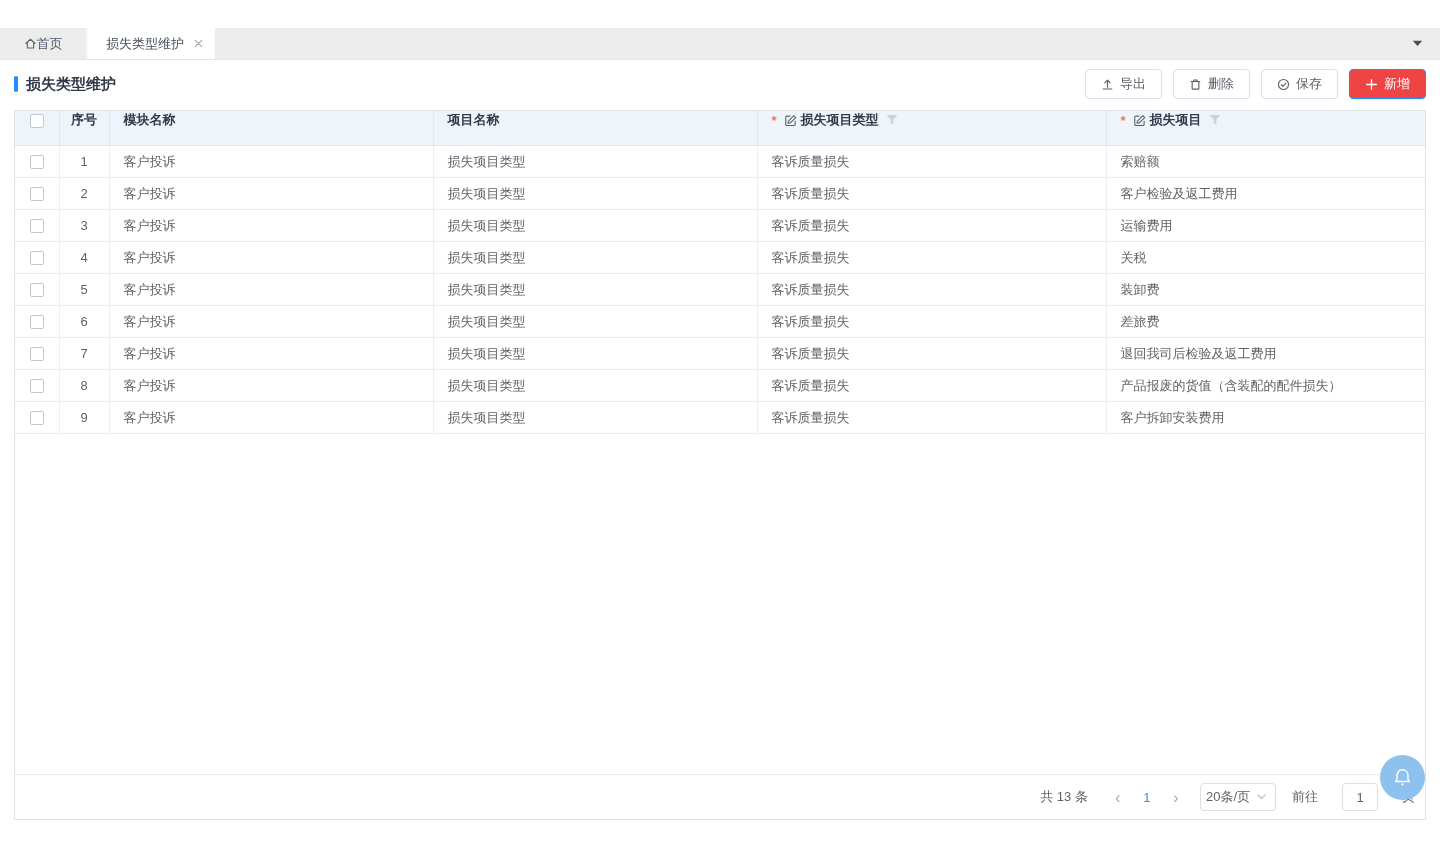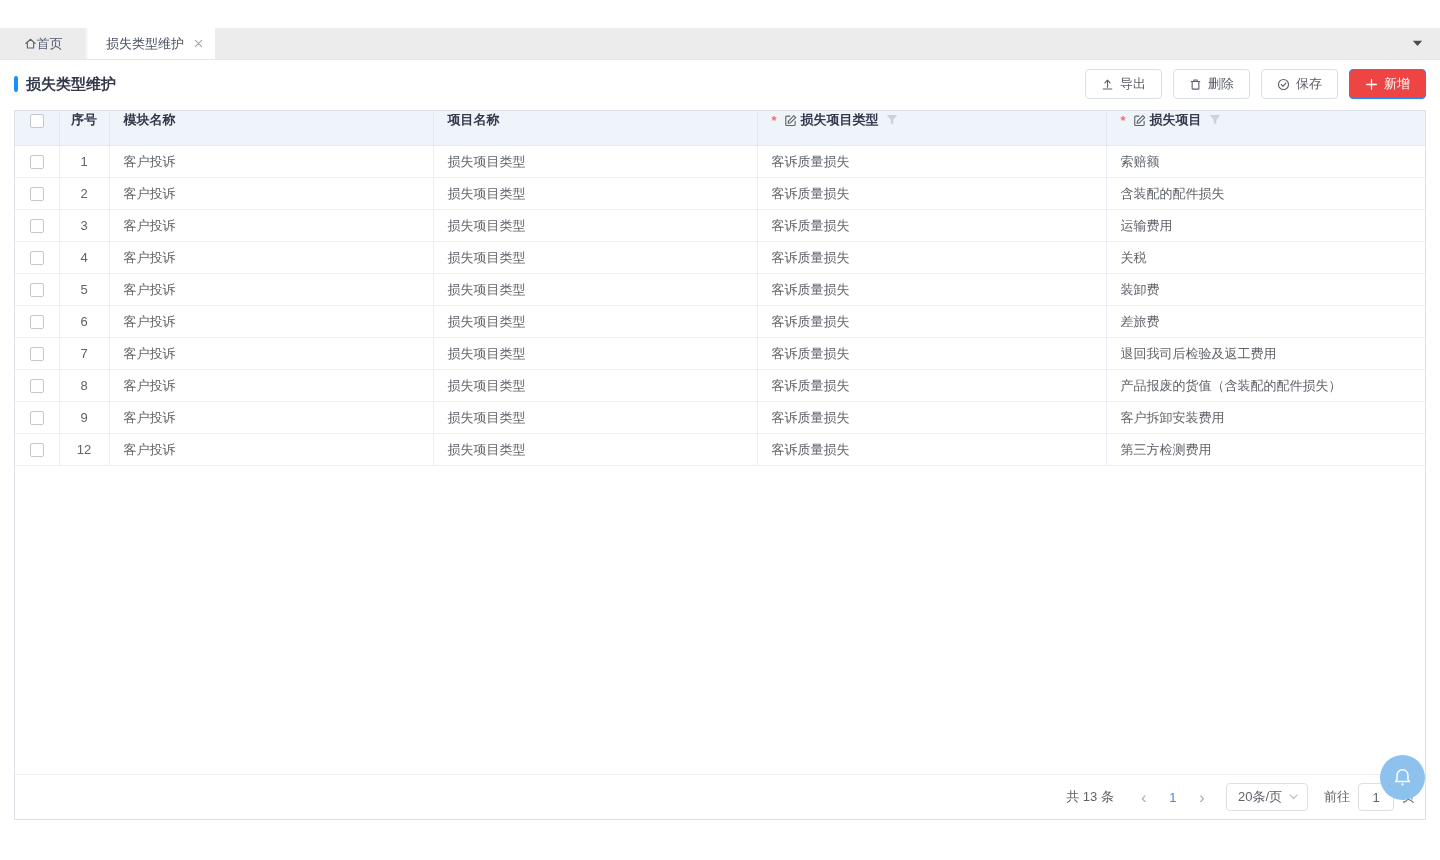--- a/index.html
+++ b/index.html
@@ -86,26 +86,26 @@
     display: flex; align-items: center; justify-content: flex-end;
     padding-right: 10px; font-size: 13px; color: #5f6368;
   }
   .pg-total { margin-right: 16px; }
   .pg-arrow {
     width: 28px; text-align: center; font-size: 17px; color: #a9aeb8;
     cursor: pointer; user-select: none; line-height: 1;
   }
   .pg-page { width: 30px; text-align: center; color: #3a8ee6; cursor: pointer; }
   .pg-size {
-    height: 28px; margin: 0 16px 0 10px; padding: 0 9px 0 11px;
+    height: 28px; margin: 0 16px 0 10px; padding: 0 9px 0 5px;
     border: 1px solid #dcdfe6; border-radius: 4px;
     display: inline-flex; align-items: center; gap: 7px; cursor: pointer;
     color: #5f6368;
   }
-  .pg-goto { display: inline-flex; align-items: center; gap: 8px; }
+  .pg-goto { display: inline-flex; align-items: center; gap: 24px; }
   .goto-input {
     width: 36px; height: 28px; border: 1px solid #dcdfe6; border-radius: 4px;
     text-align: center; font-size: 13px; color: #5f6368; font-family: inherit;
     outline: none;
   }
 
   
   .bell-fab {
     position: absolute; right: 15px; top: 755px; width: 45px; height: 45px;
     border-radius: 50%; background: #8dc1ee; z-index: 5;
@@ -252,21 +252,21 @@
     <td>索赔额</td>
   </tr>
         <tr>
     <td class="cell-center">
       <input type="checkbox" class="cb" style="">
     </td>
     <td class="cell-center">2</td>
     <td>客户投诉</td>
     <td>损失项目类型</td>
     <td>客诉质量损失</td>
-    <td>含装配的配件损失</td>
+    <td>客户检验及返工费用</td>
   </tr>
         <tr>
     <td class="cell-center">
       <input type="checkbox" class="cb" style="">
     </td>
     <td class="cell-center">3</td>
     <td>客户投诉</td>
     <td>损失项目类型</td>
     <td>客诉质量损失</td>
     <td>运输费用</td>
@@ -323,30 +323,20 @@
   </tr>
         <tr>
     <td class="cell-center">
       <input type="checkbox" class="cb" style="">
     </td>
     <td class="cell-center">9</td>
     <td>客户投诉</td>
     <td>损失项目类型</td>
     <td>客诉质量损失</td>
     <td>客户拆卸安装费用</td>
-  </tr>
-        <tr>
-    <td class="cell-center">
-      <input type="checkbox" class="cb" style="">
-    </td>
-    <td class="cell-center">12</td>
-    <td>客户投诉</td>
-    <td>损失项目类型</td>
-    <td>客诉质量损失</td>
-    <td>第三方检测费用</td>
   </tr>
       </tbody>
   </table>
 
   <div class="table-footer">
     <span class="pg-total">共 13 条</span>
     <span class="pg-arrow">‹</span>
     <span class="pg-page">1</span>
     <span class="pg-arrow">›</span>
     <span class="pg-size">

